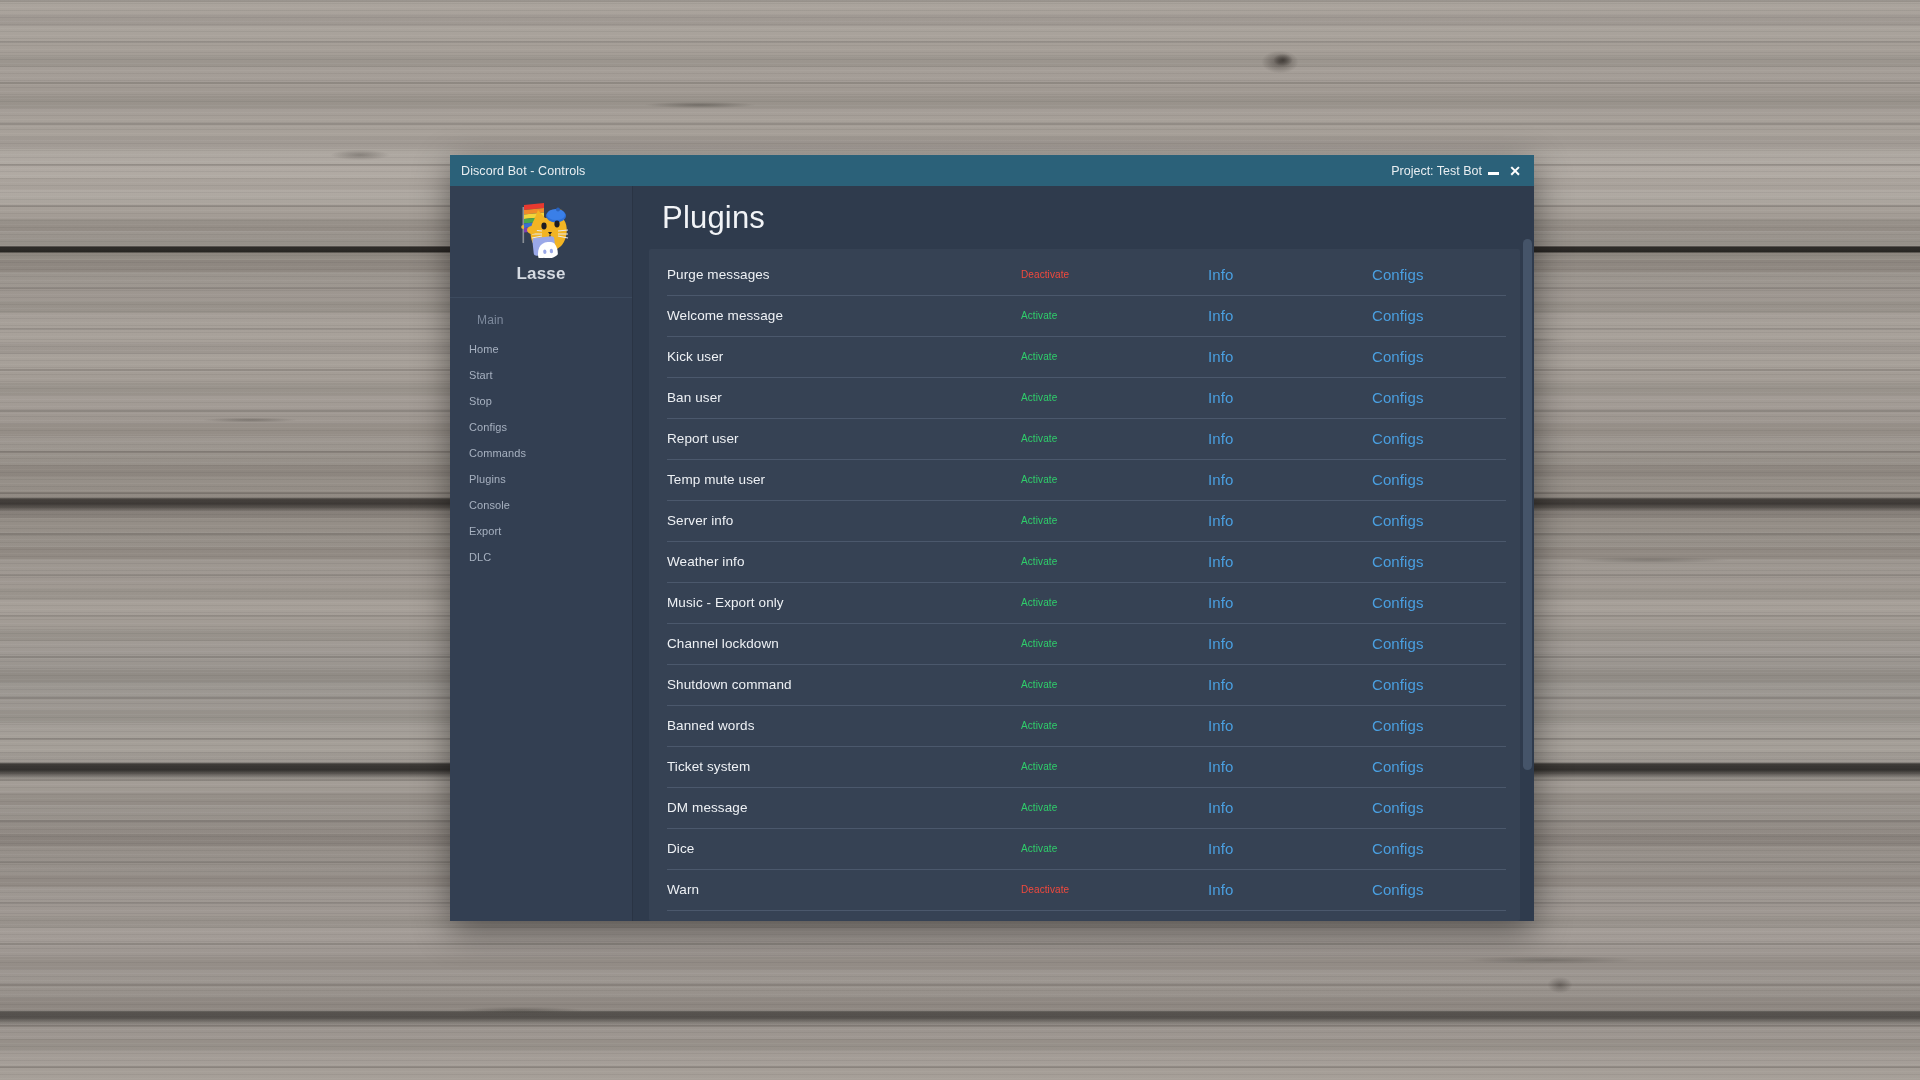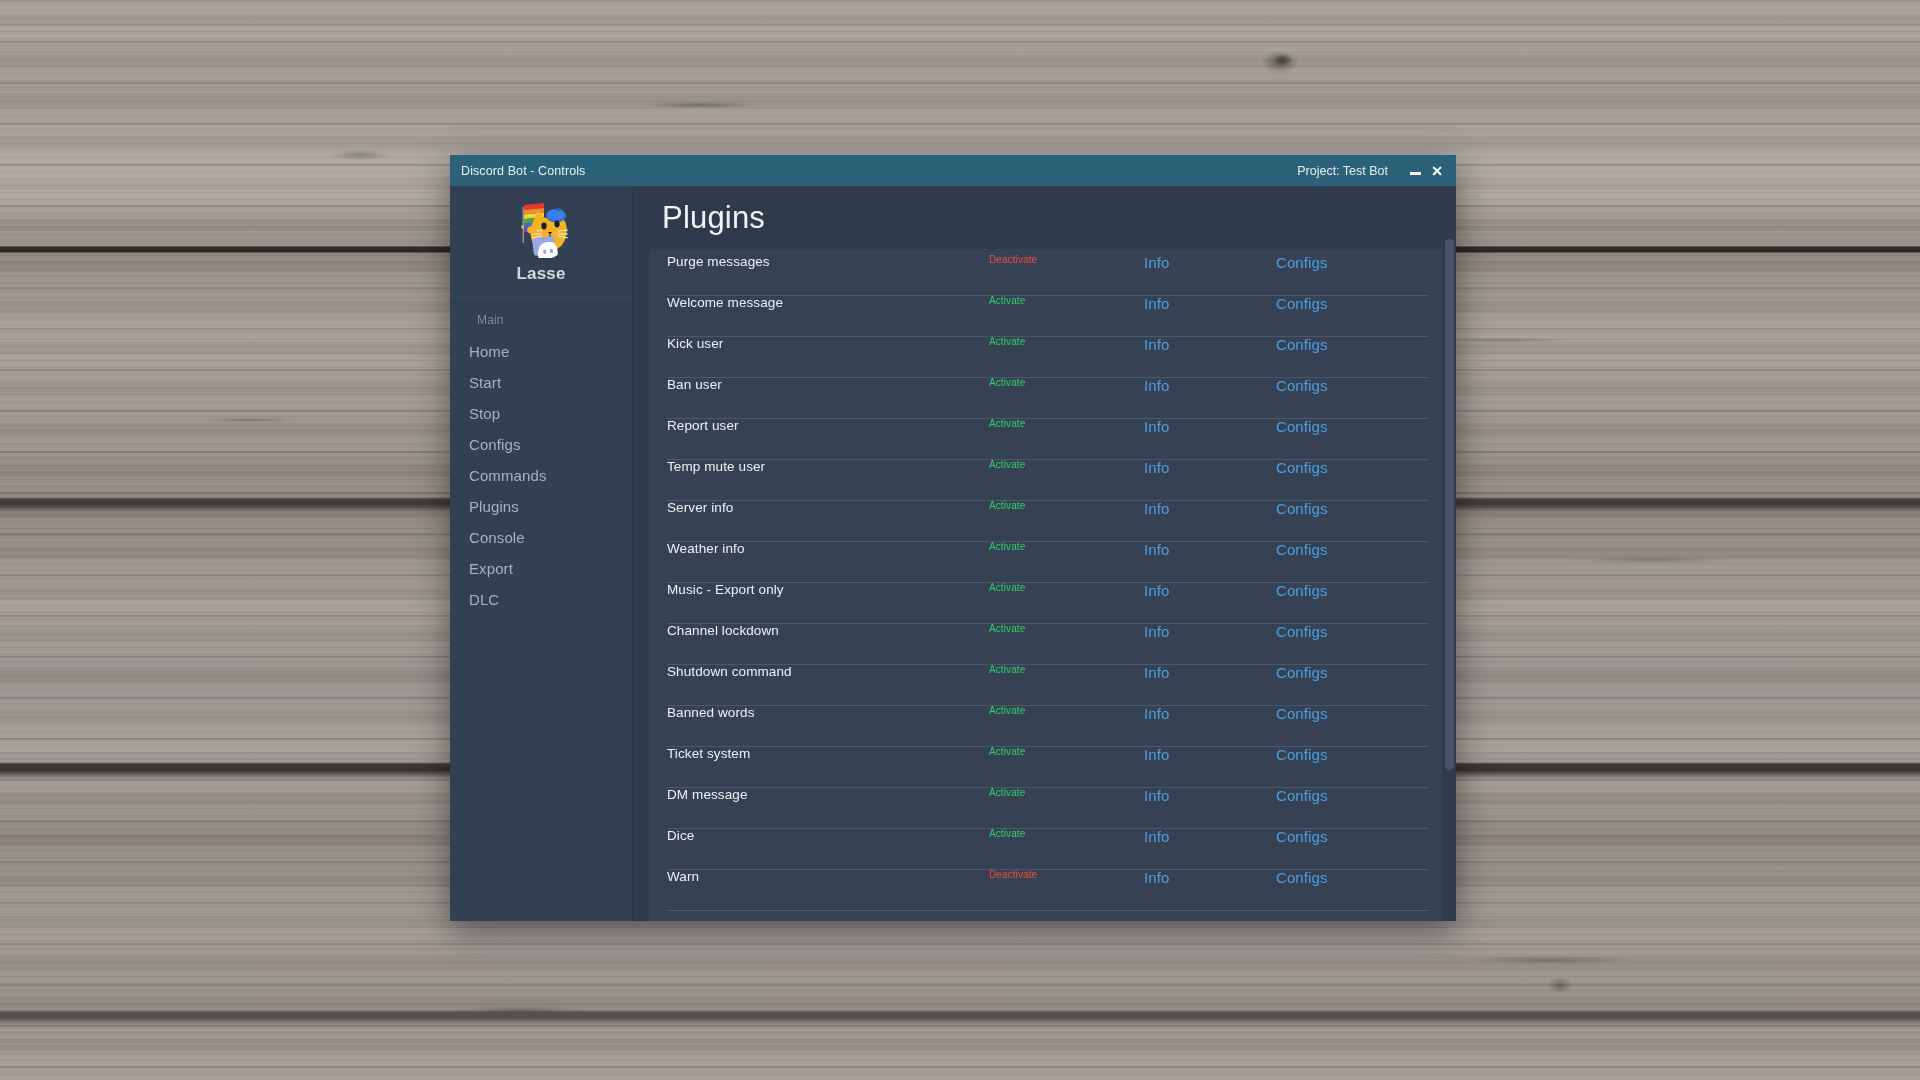--- a/index.html
+++ b/index.html
@@ -85,39 +85,39 @@
       radial-gradient(ellipse 80px 4px  at 520px 1010px, rgba(35,32,28,0.3), rgba(35,32,28,0) 80%),
       radial-gradient(ellipse 110px 5px at 1550px 960px, rgba(35,32,28,0.28), rgba(35,32,28,0) 80%),
       radial-gradient(ellipse 18px 12px at 1560px 985px, rgba(45,40,36,0.4), rgba(45,40,36,0) 70%);
   }
 
   
   #app-window {
     position: absolute;
     left: 450px;
     top: 155px;
-    width: 1006px;
+    width: 1084px;
     height: 766px;
     overflow: hidden;
     box-shadow: 0 10px 34px rgba(0,0,0,0.45);
   }
 
   #title-bar {
     height: 31px;
     background: #2b6179;
     display: flex;
     align-items: center;
     padding: 0 8px 0 11px;
     color: #e9eef1;
     font-size: 12.5px;
     user-select: none;
   }
   #title-bar .title-text { flex: 0 0 auto; letter-spacing: .1px; }
   #title-bar .spacer { flex: 1 1 auto; }
-  #title-bar .project-text { font-size: 12.5px; margin-right: 16px; }
+  #title-bar .project-text { font-size: 12.5px; margin-right: 0; }
 
   .win-btn {
     width: 22px; height: 22px;
     display: flex; align-items: center; justify-content: center;
     color: #ffffff;
     cursor: pointer;
   }
   .win-btn .dash {
     width: 11px; height: 3px; background: #ffffff; display: block;
     margin-top: 6px;
@@ -161,21 +161,21 @@
   .nav-section:last-child { border-bottom: none; }
   .section-label {
     color: #7d899c;
     font-size: 12px;
     padding: 6px 19px 9px;
     letter-spacing: .15px;
     margin-left: 8px;
   }
   .nav-item {
     color: #a7b1c0;
-    font-size: 15px;
+    font-size: 11px;
     padding: 7px 19px;
     cursor: pointer;
     letter-spacing: .1px;
     white-space: nowrap;
   }
 
   .cat-item {
     color: #8d98a9;
     font-size: 12.5px;
     padding: 13px 19px;
@@ -205,24 +205,25 @@
     background-color: #364254;
     border-radius: 2px;
     padding: 5px 0 0 0;
     height: 672px;
     overflow: hidden;
     position: relative;
   }
 
   .plugin-row {
     display: flex;
-    align-items: flex-start;
+    align-items: center;
     height: 41px;
     padding: 0 14px 0 18px;
     position: relative;
+    gap: 32px;
   }
   .plugin-row + .plugin-row::before {
     content: "";
     position: absolute;
     left: 18px; right: 14px; top: 0;
     height: 1px;
     background: #4b586c;
   }
 
   .pl-name {

